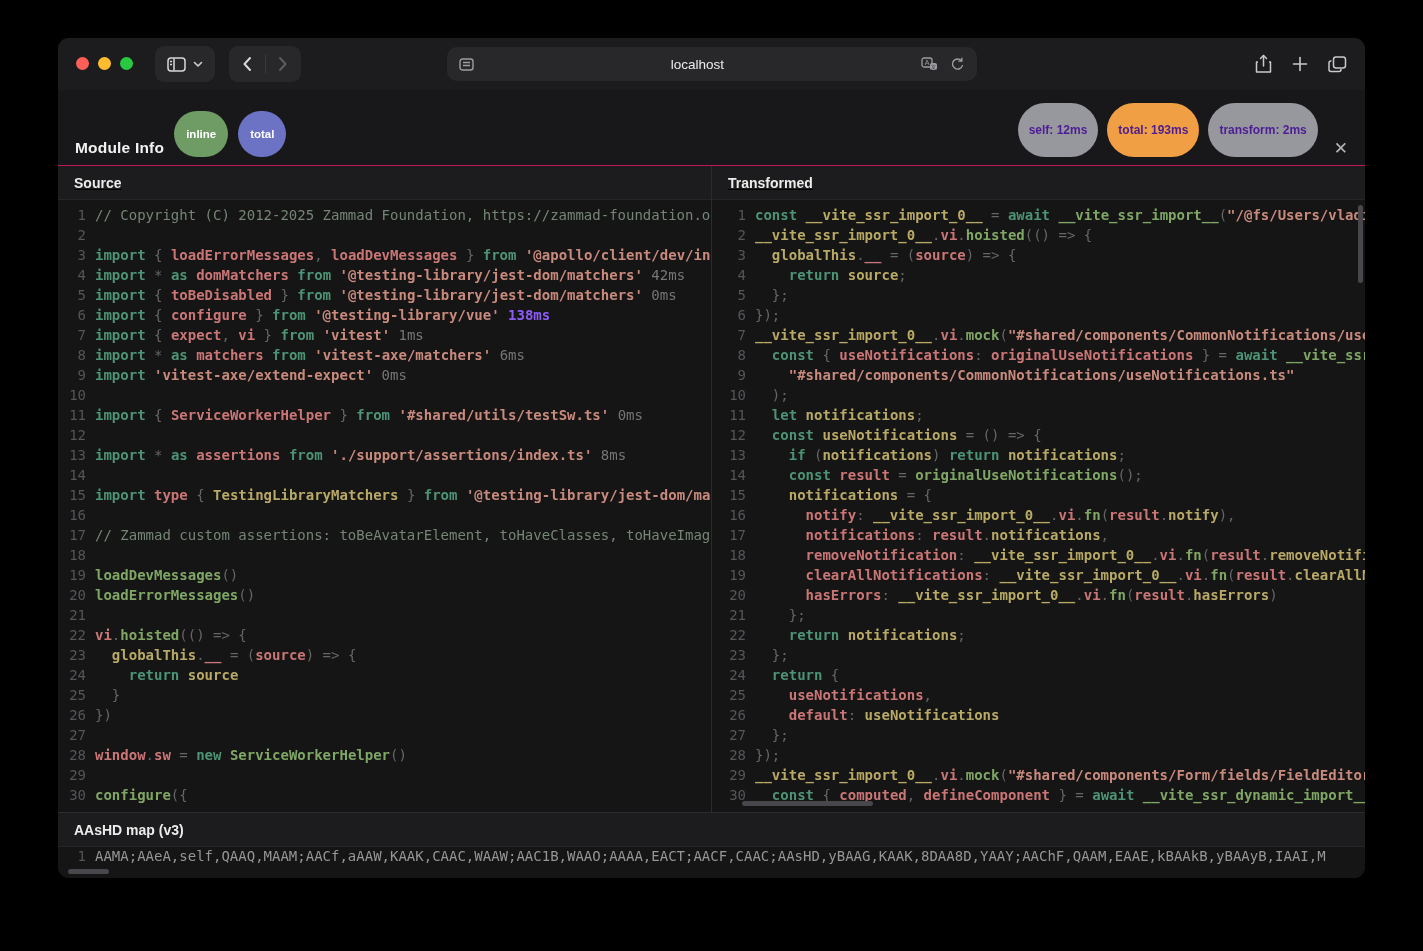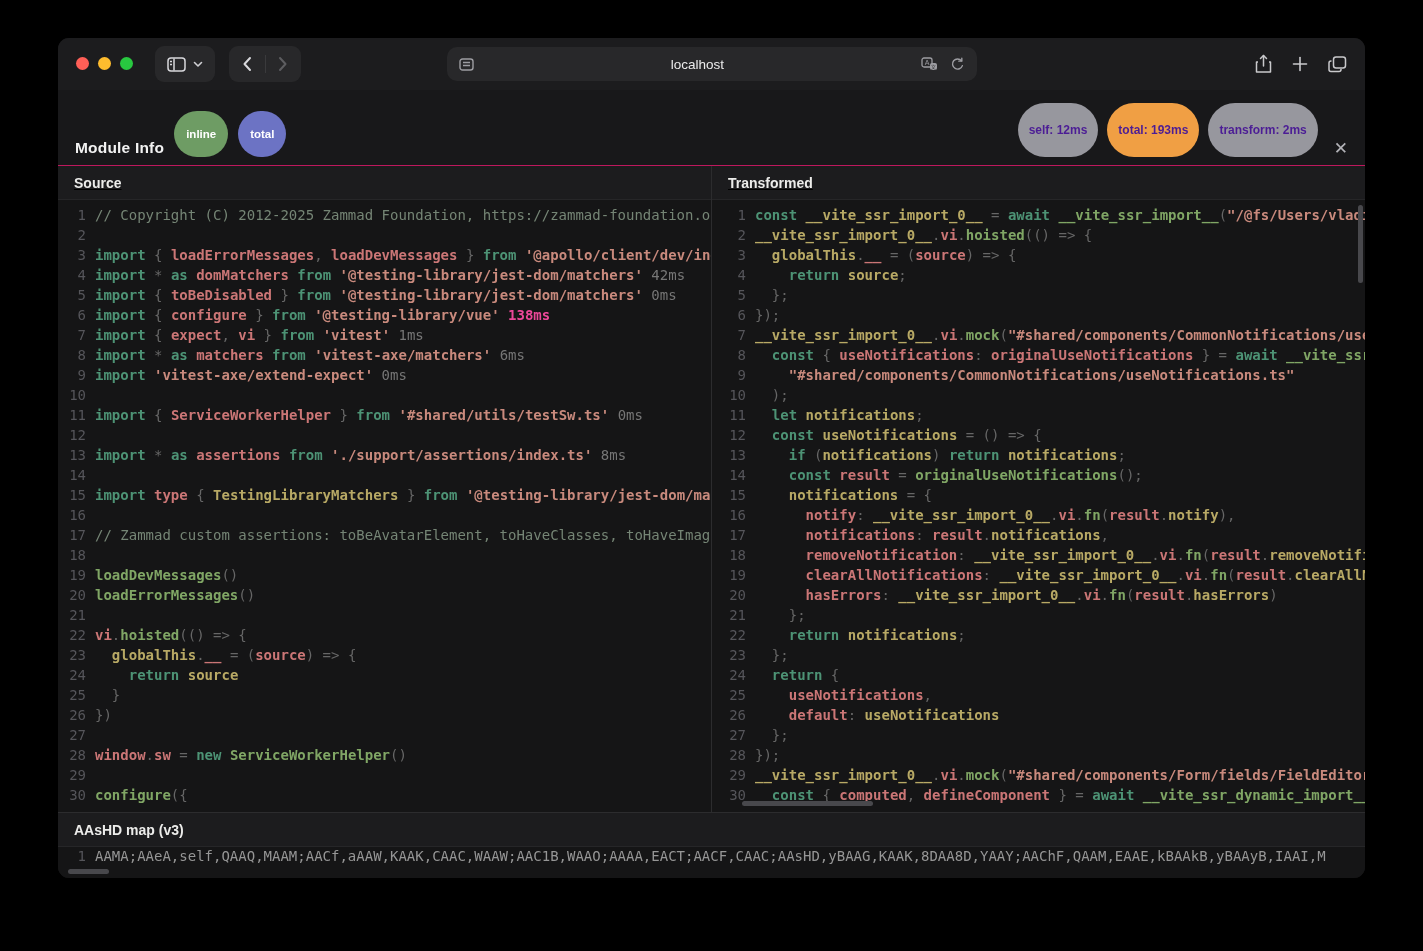--- a/index.html
+++ b/index.html
@@ -56,21 +56,21 @@
   
   .tok-k{color:#4d9375;font-weight:bold;}
   .tok-v{color:#cb7676;font-weight:bold;}
   .tok-s{color:#c98a7d;font-weight:bold;}
   .tok-f{color:#80a665;font-weight:bold;}
   .tok-y{color:#b8a965;font-weight:bold;}
   .tok-p{color:#666666;}
   .tok-c{color:#758575;}
   .tok-t{color:#dbd7ca;}
   .tok-n{color:#767676;}
-  .tok-o{color:#ec4899;font-weight:bold;text-align:center;}
+  .tok-o{color:#8b5cf6;font-weight:bold;text-align:center;}
   .tok-m{color:#969696;}
 
   
   .mapsec{position:relative;height:66px;border-top:1px solid #2c2c2e;background:#151516;}
   .mapsec .code{top:31px;padding-top:2px;padding-left:2px;}
 
   
   .thumb{position:absolute;background:#48484c;border-radius:3px;}
   .vthumb-tr{right:2px;top:39px;width:5px;height:78px;}
   .hthumb-tr{left:30px;bottom:6px;width:131px;height:5px;}

